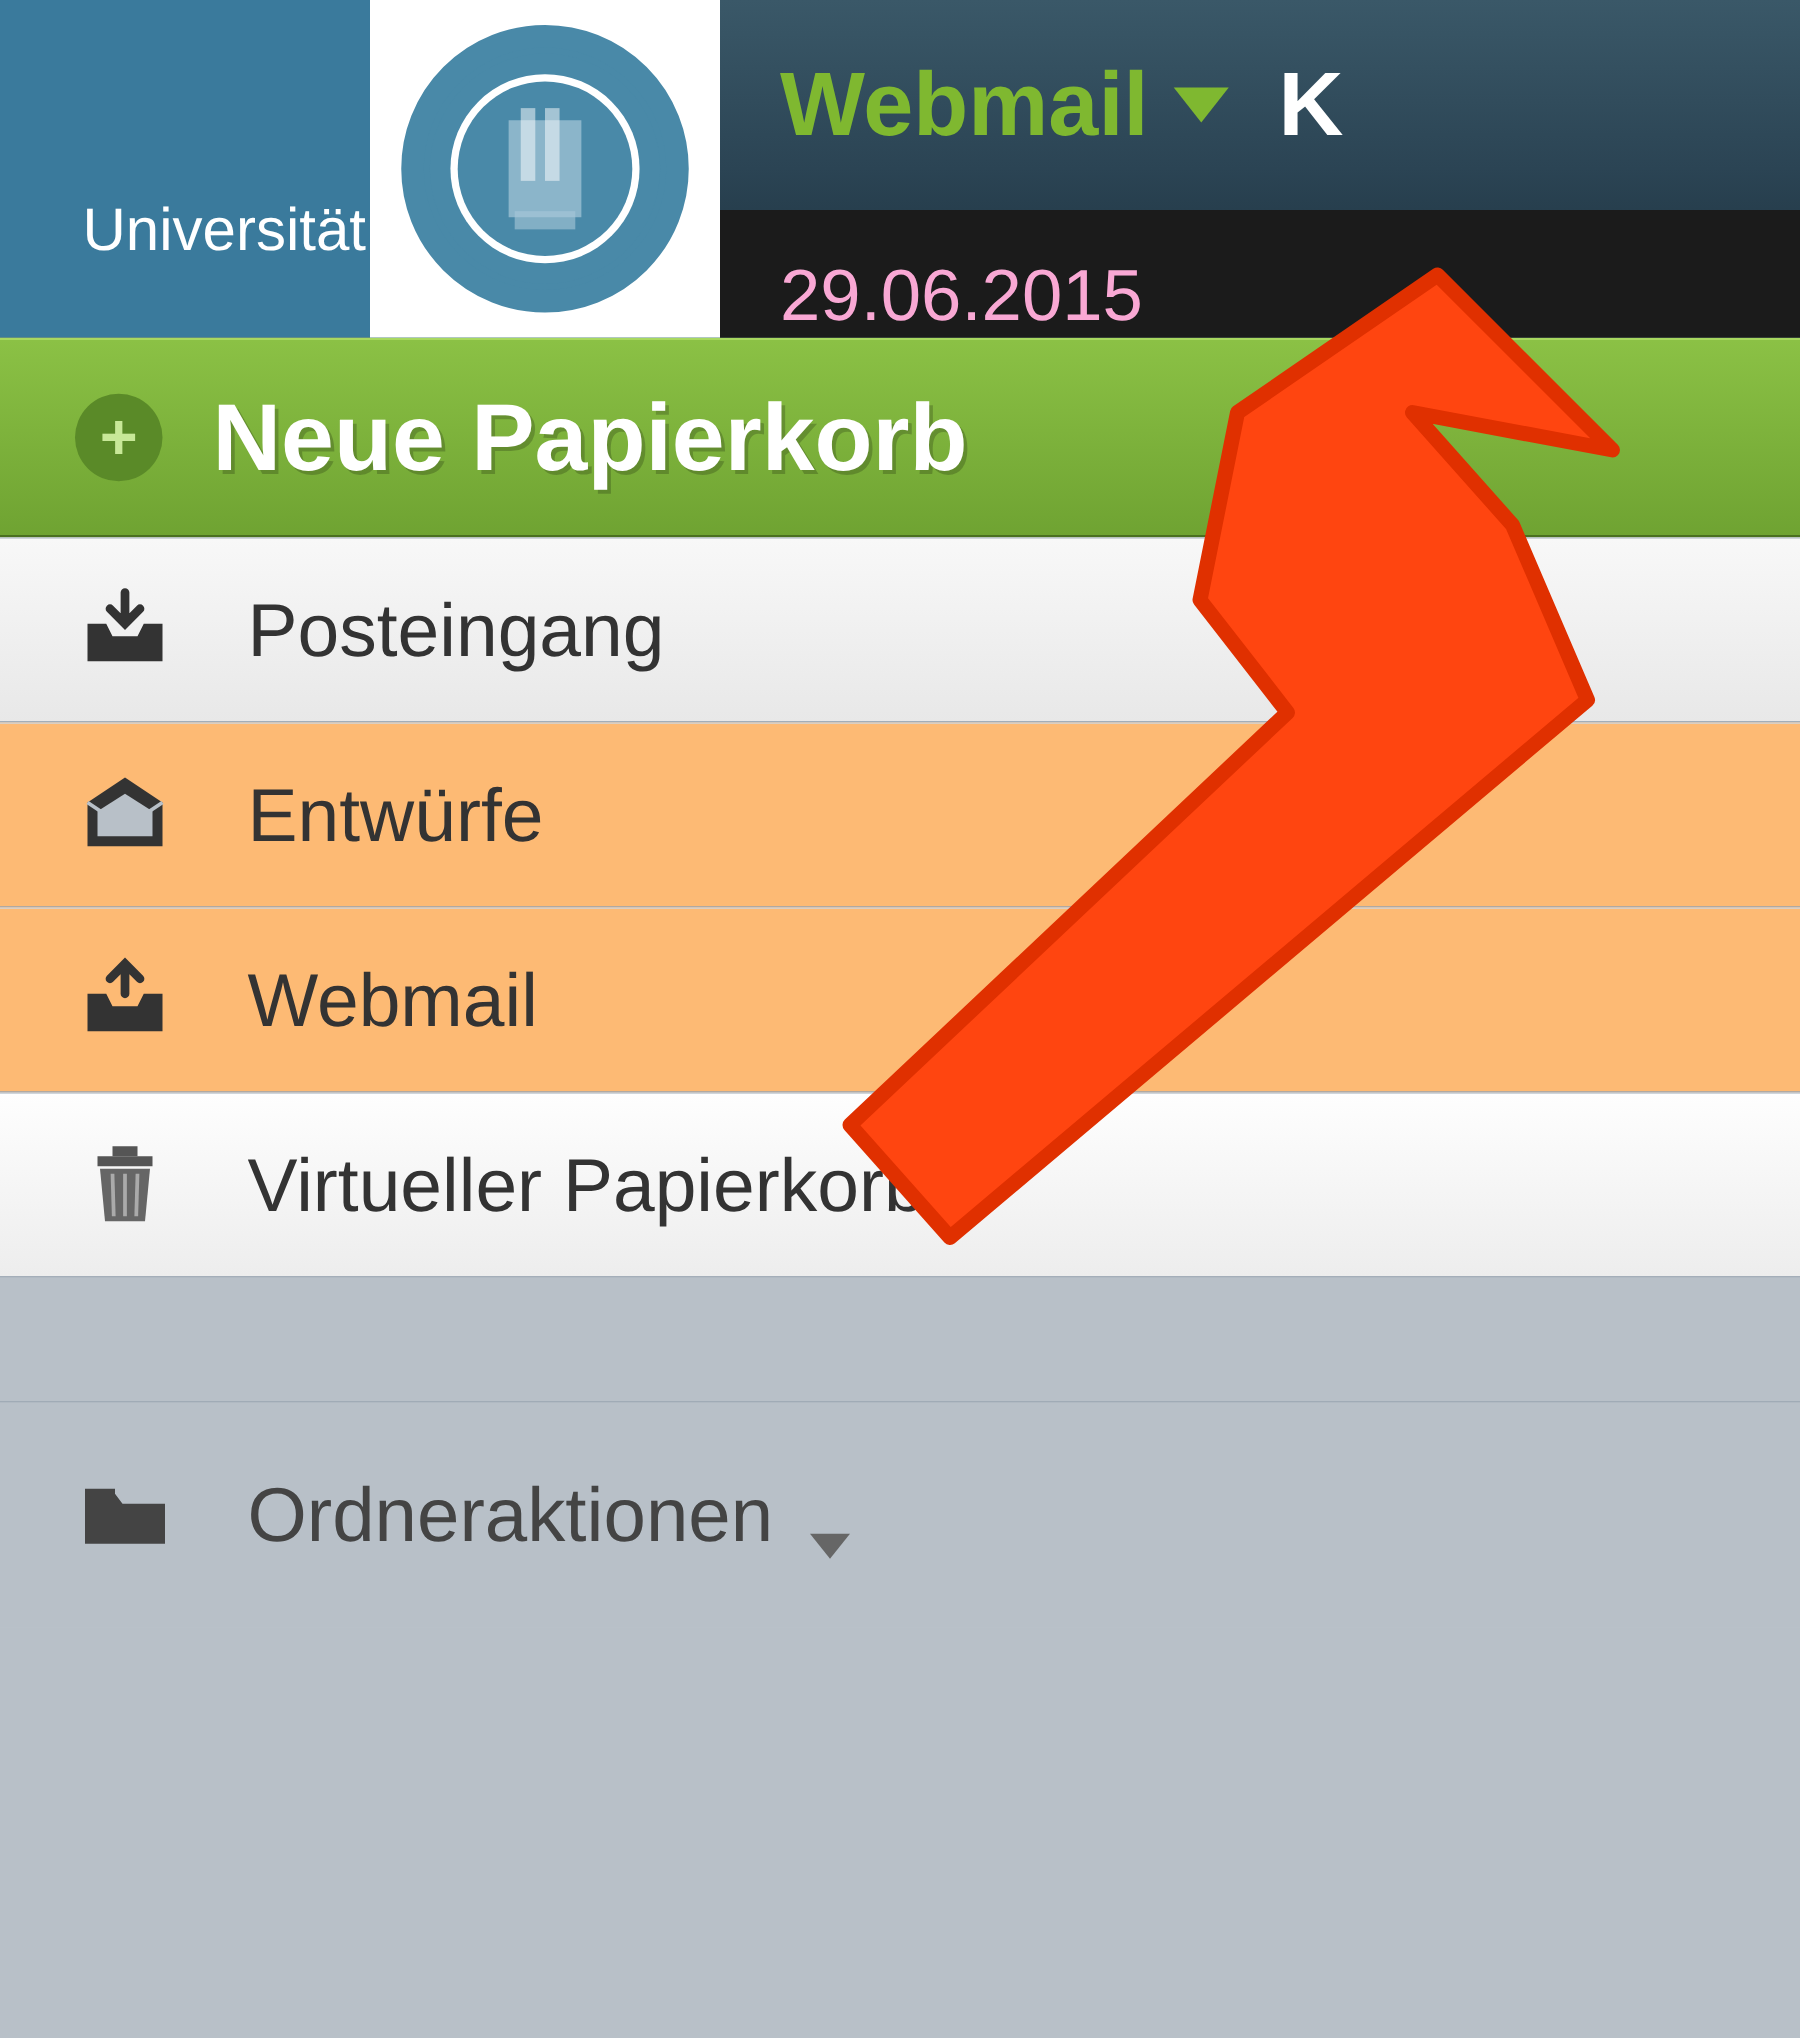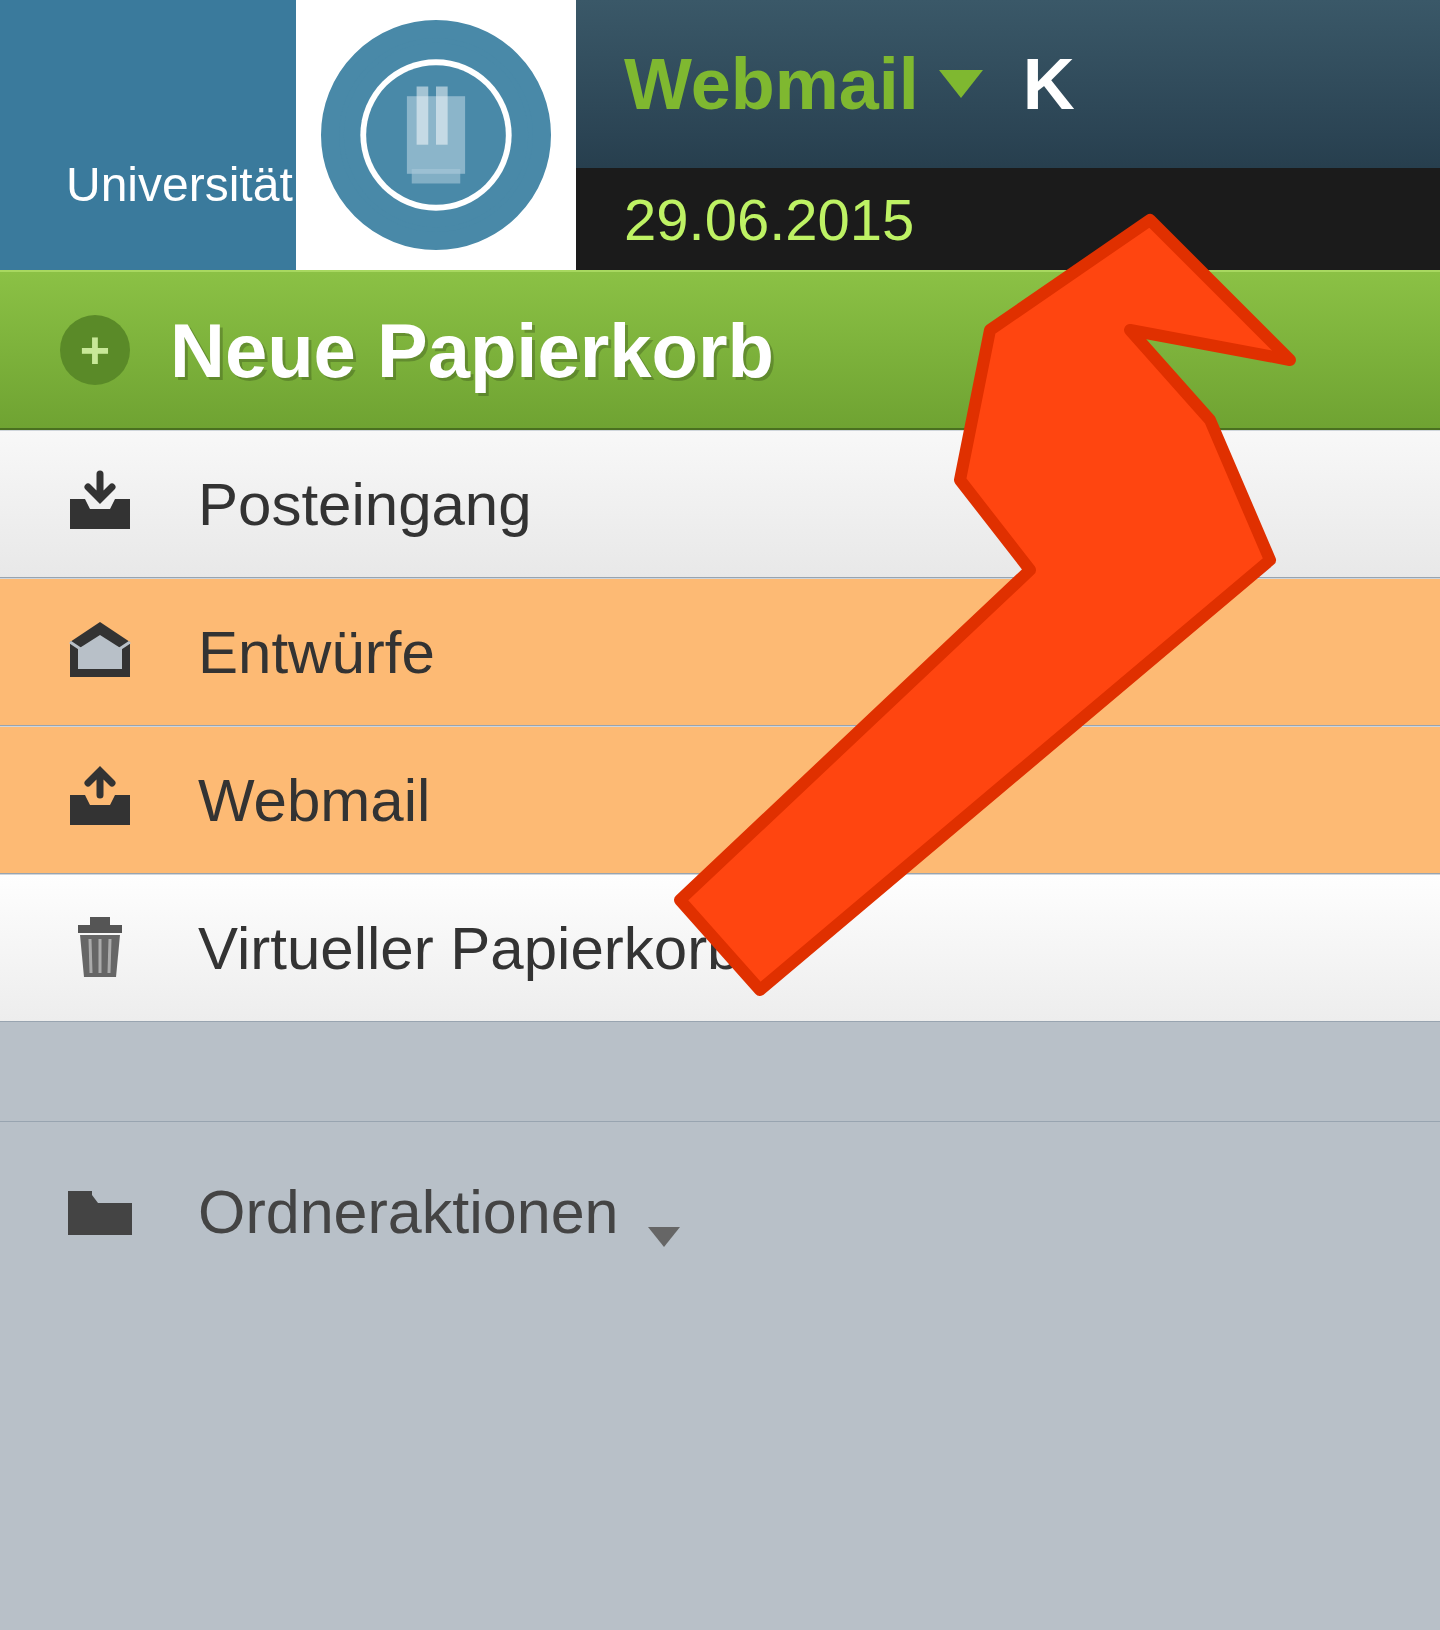--- a/index.html
+++ b/index.html
@@ -97,23 +97,23 @@
       width: 0;
       height: 0;
       border-left: 22px solid transparent;
       border-right: 22px solid transparent;
       border-top: 28px solid #7fb830;
     }
     .date-bar {
       height: 102px;
       background: #1b1b1b;
       display: flex;
-      align-items: center;
+      align-items: flex-end;
       padding-left: 48px;
-      color: #bef264;
+      color: #f9a8d4;
       font-size: 58px;
     }
     .new-message-bar {
       height: 160px;
       background: linear-gradient(to bottom, #8bc145 0%, #6fa332 100%);
       border-top: 2px solid #a8d860;
       border-bottom: 2px solid #4a7020;
       display: flex;
       align-items: center;
       padding-left: 60px;

